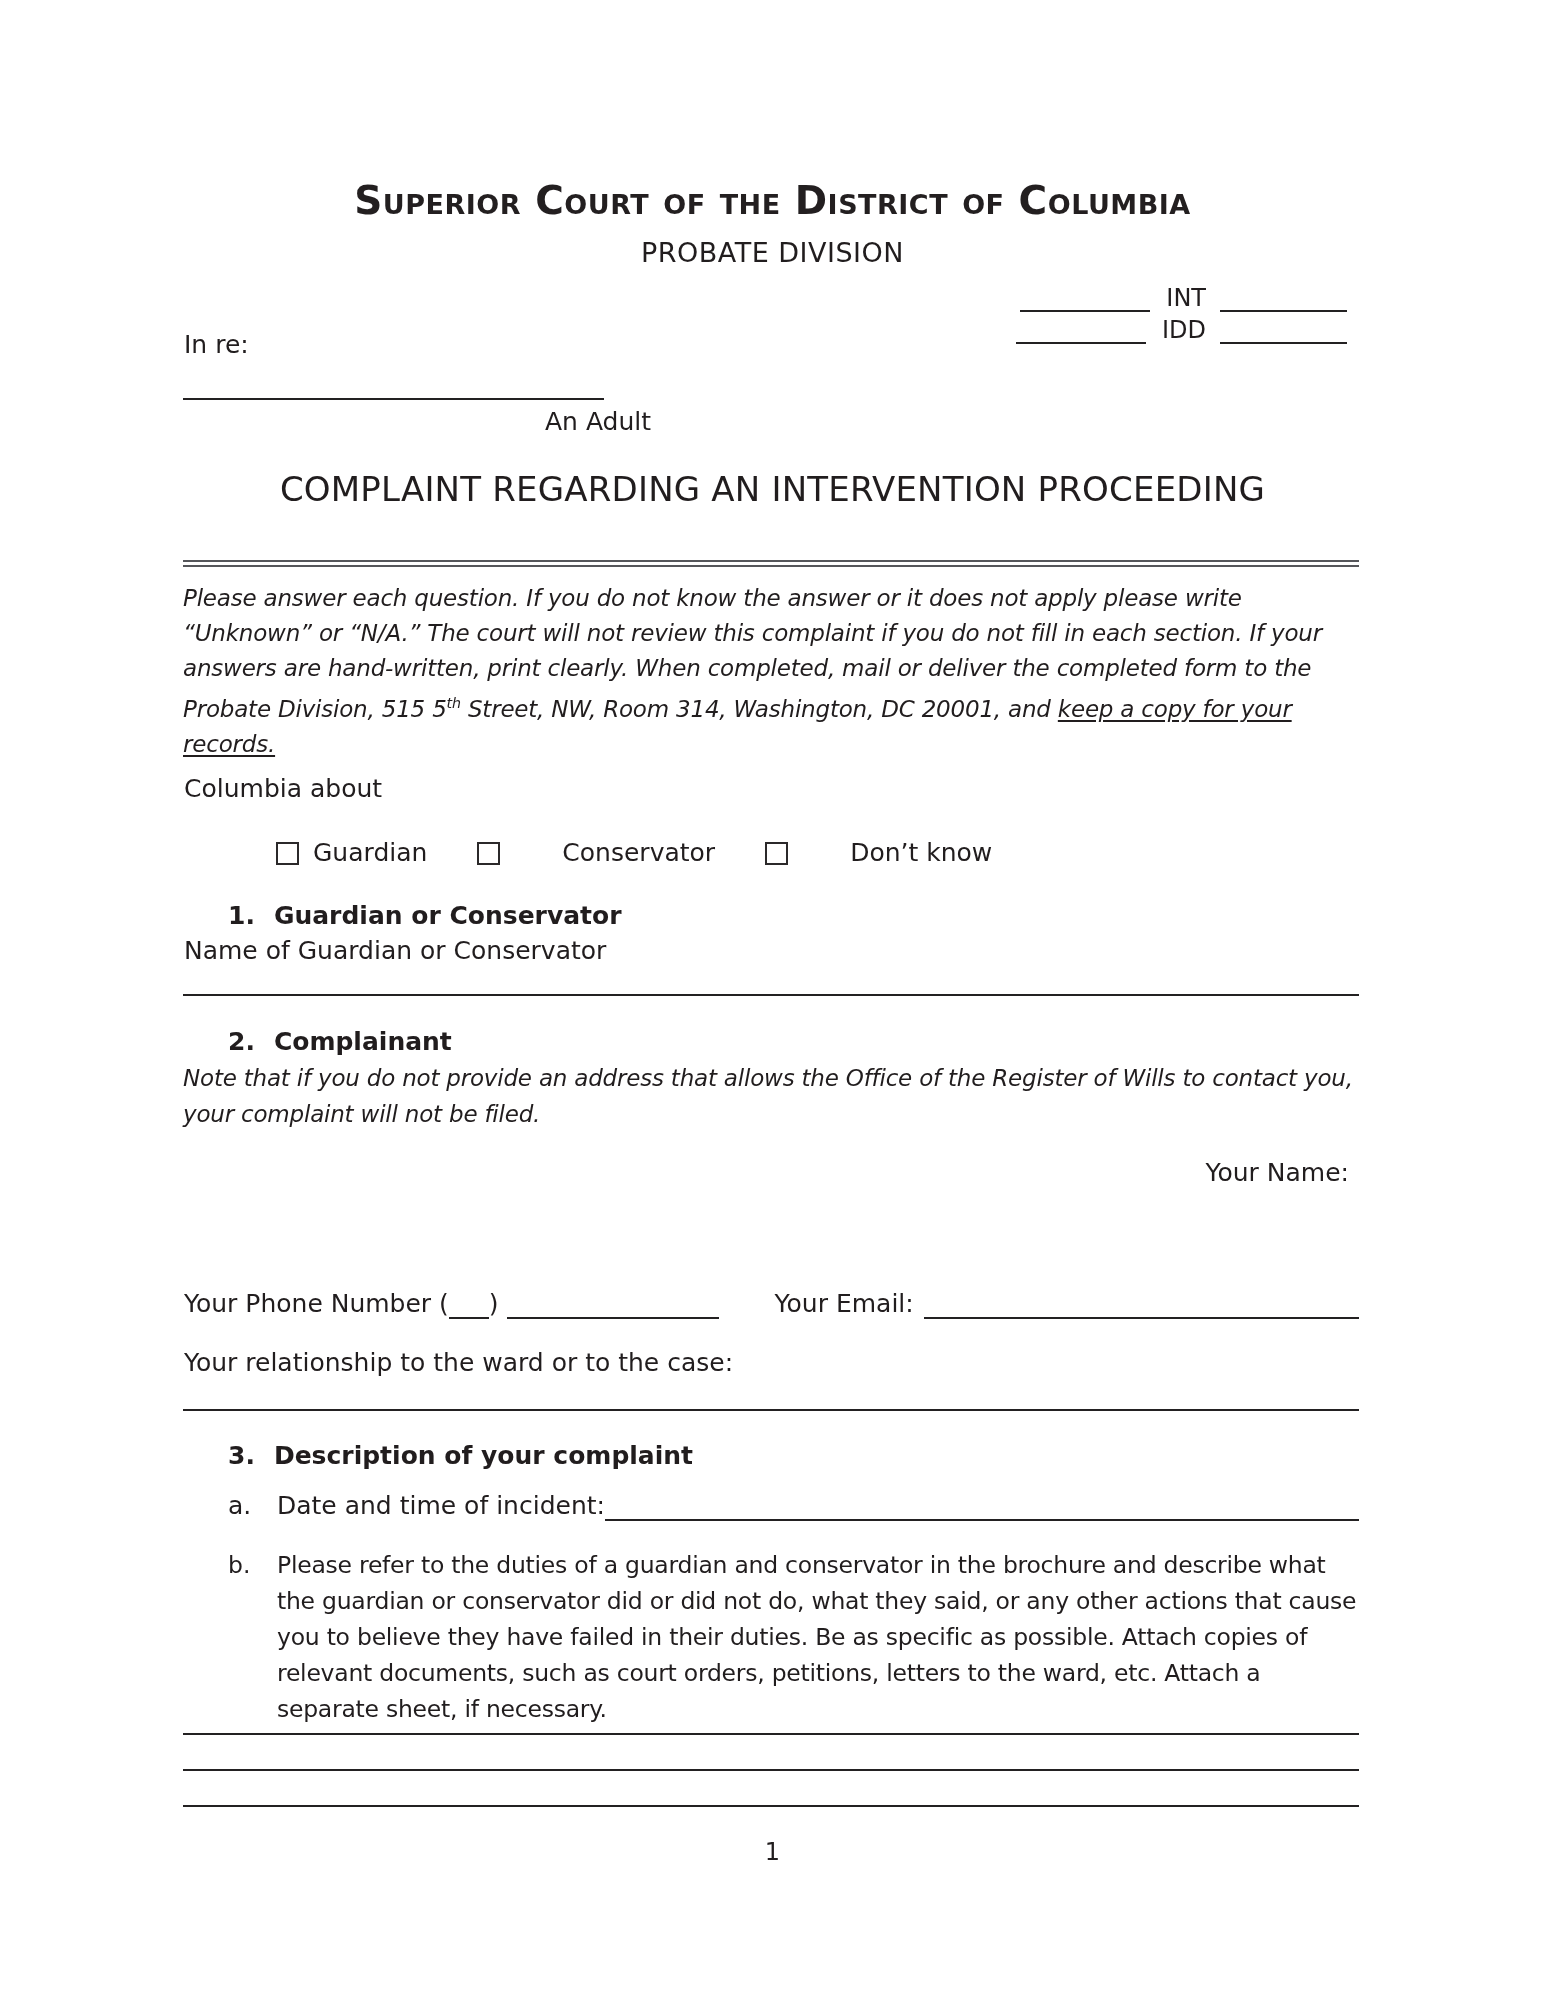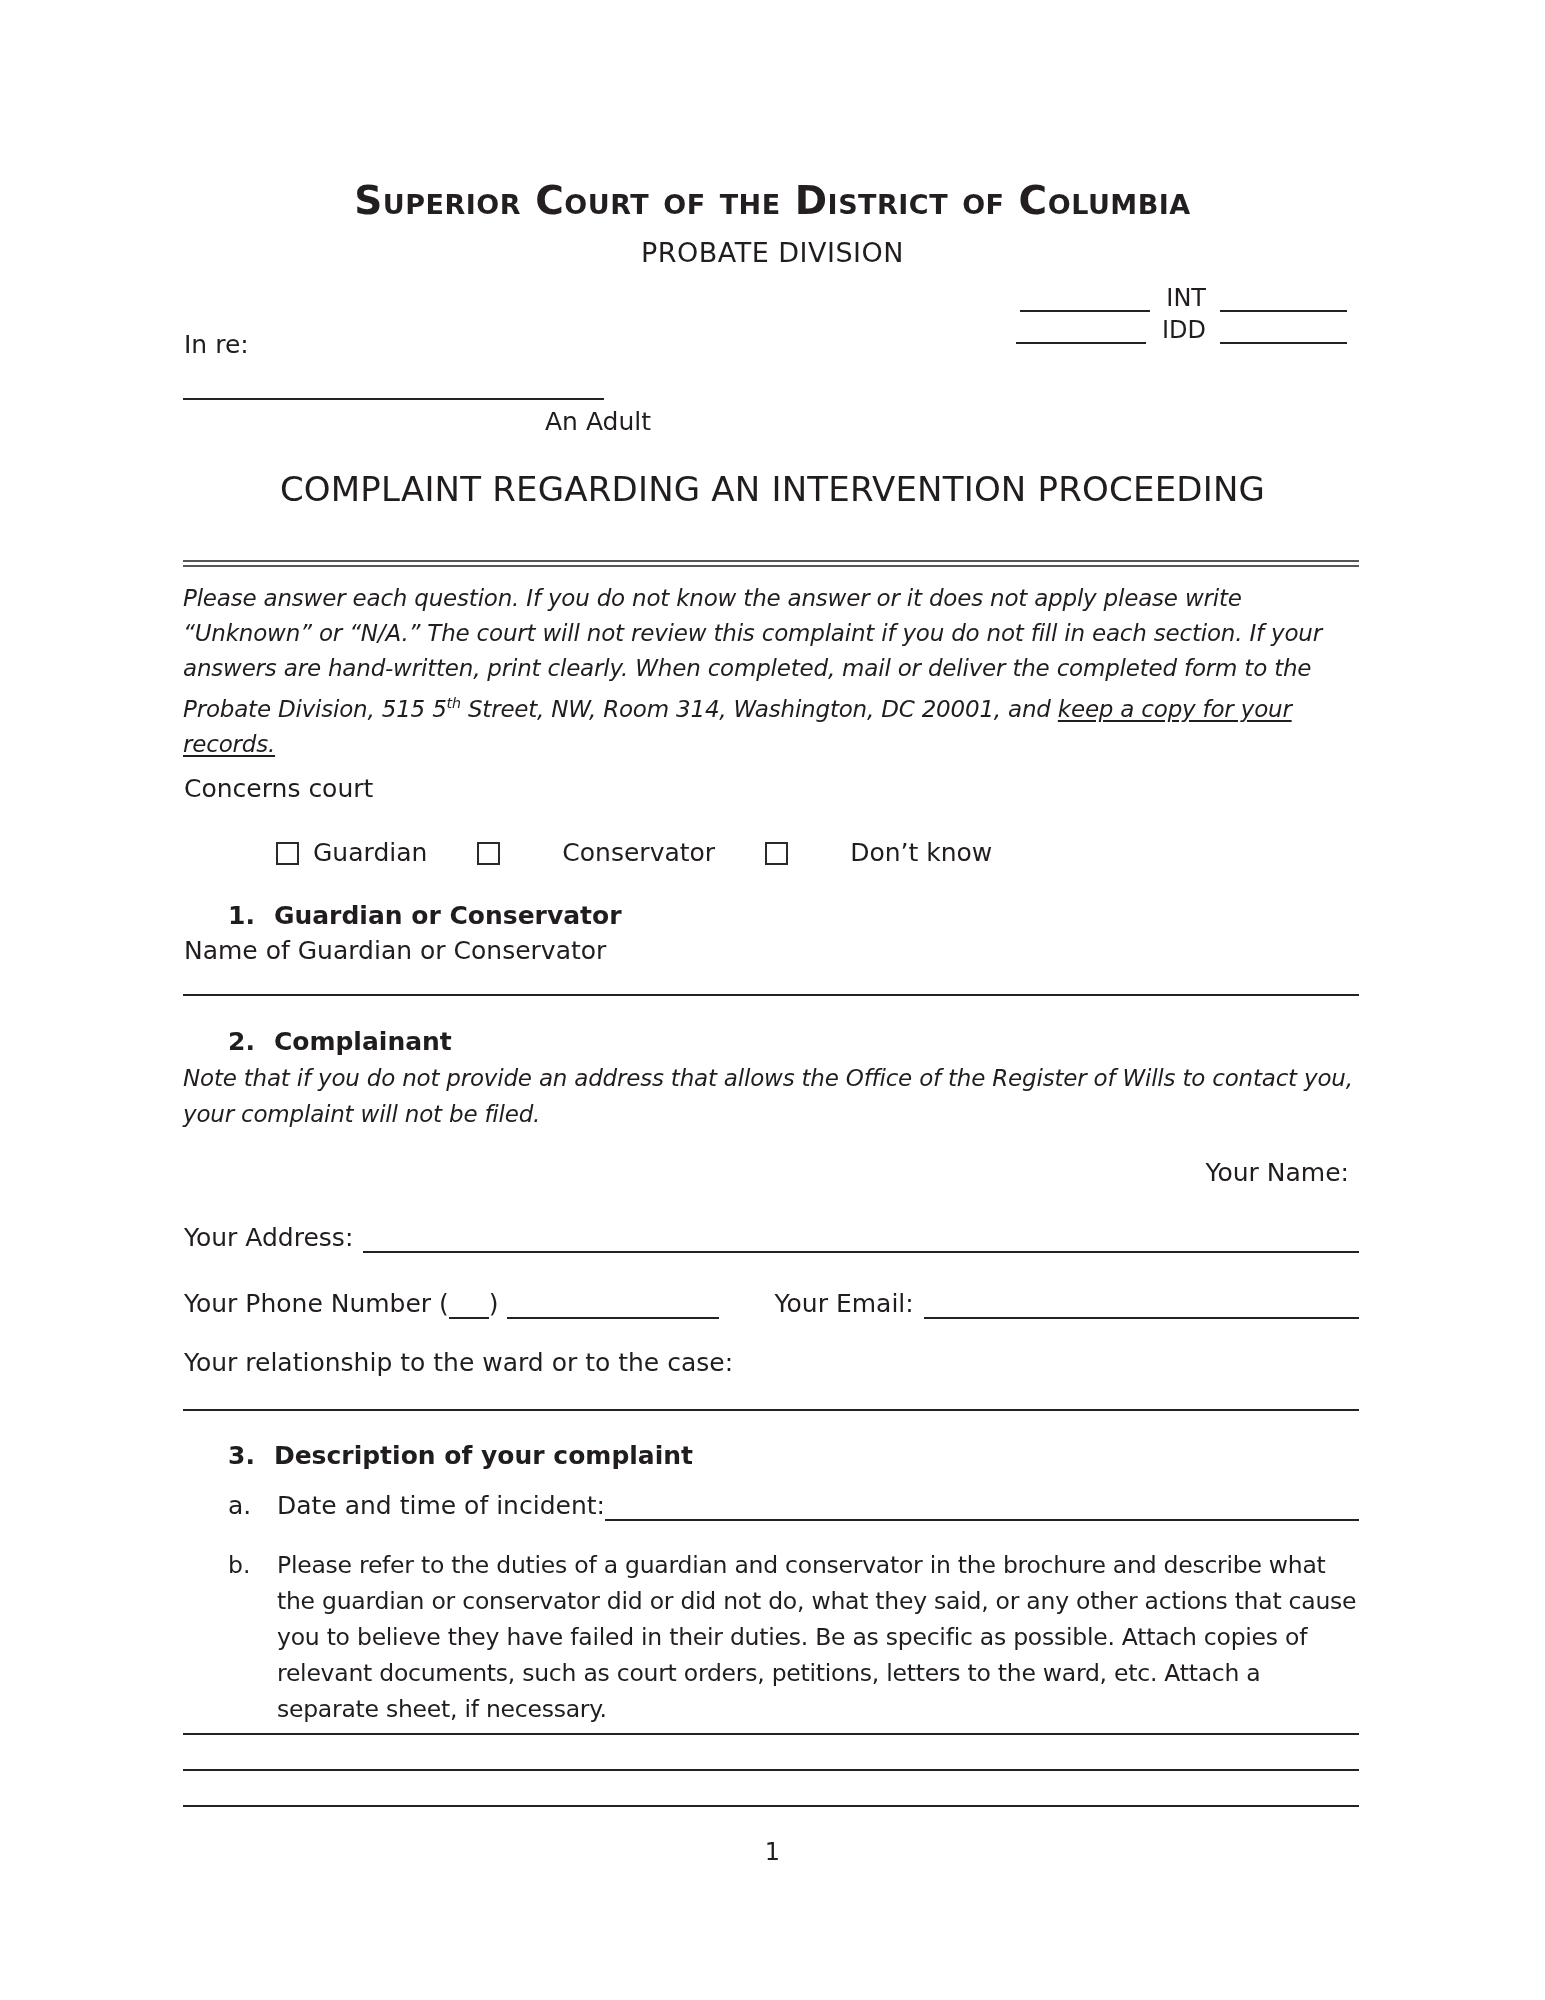--- a/index.html
+++ b/index.html
@@ -138,21 +138,21 @@
   <div class="abs an-adult">An Adult</div>
 
   <div class="abs center main-title">COMPLAINT REGARDING AN INTERVENTION PROCEEDING</div>
 
   <div class="abs divider"></div>
 
   <div class="abs instructions">
     <span>Please answer each question. If you do not know the answer or it does not apply please write “Unknown” or “N/A.” The court will not review this complaint if you do not fill in each section. If your answers are hand-written, print clearly. When completed, mail or deliver the completed form to the Probate Division, 515 5</span><sup>th</sup><span> Street, NW, Room 314, Washington, DC 20001, and </span><span class="kept-underline">keep a copy for your records.</span>
   </div>
 
-  <div class="abs concerns-label">Concerns court</div>
+  <div class="abs concerns-label">Columbia about</div>
 
   <div class="abs checkbox-row">
     <div class="checkbox-option">
       <span class="checkbox-box"></span>
       <span>Guardian</span>
     </div>
     <div class="checkbox-option">
       <span class="checkbox-box"></span>
       <span>Conservator</span>
     </div>
@@ -173,24 +173,20 @@
     <span class="sec-num">2.</span>
     <span>Complainant</span>
   </div>
   <div class="abs s2-note">Note that if you do not provide an address that allows the Office of the Register of Wills to contact you, your complaint will not be filed.</div>
 
   <div class="abs fill-row row-name">
     <span class="lbl">Your Name:</span>
     <span class="blank grow"></span>
   </div>
 
-  <div class="abs fill-row row-address">
-    <span class="lbl">Your Address:</span>
-    <span class="blank grow"></span>
-  </div>
 
   <div class="abs fill-row row-phone">
     <span class="lbl">Your Phone Number (</span>
     <span class="blank phone-area"></span>
     <span class="lbl">)</span>
     <span class="blank phone-line"></span>
     <span class="phone-spacer"></span>
     <span class="lbl email-lbl">Your Email:</span>
     <span class="blank grow"></span>
   </div>

